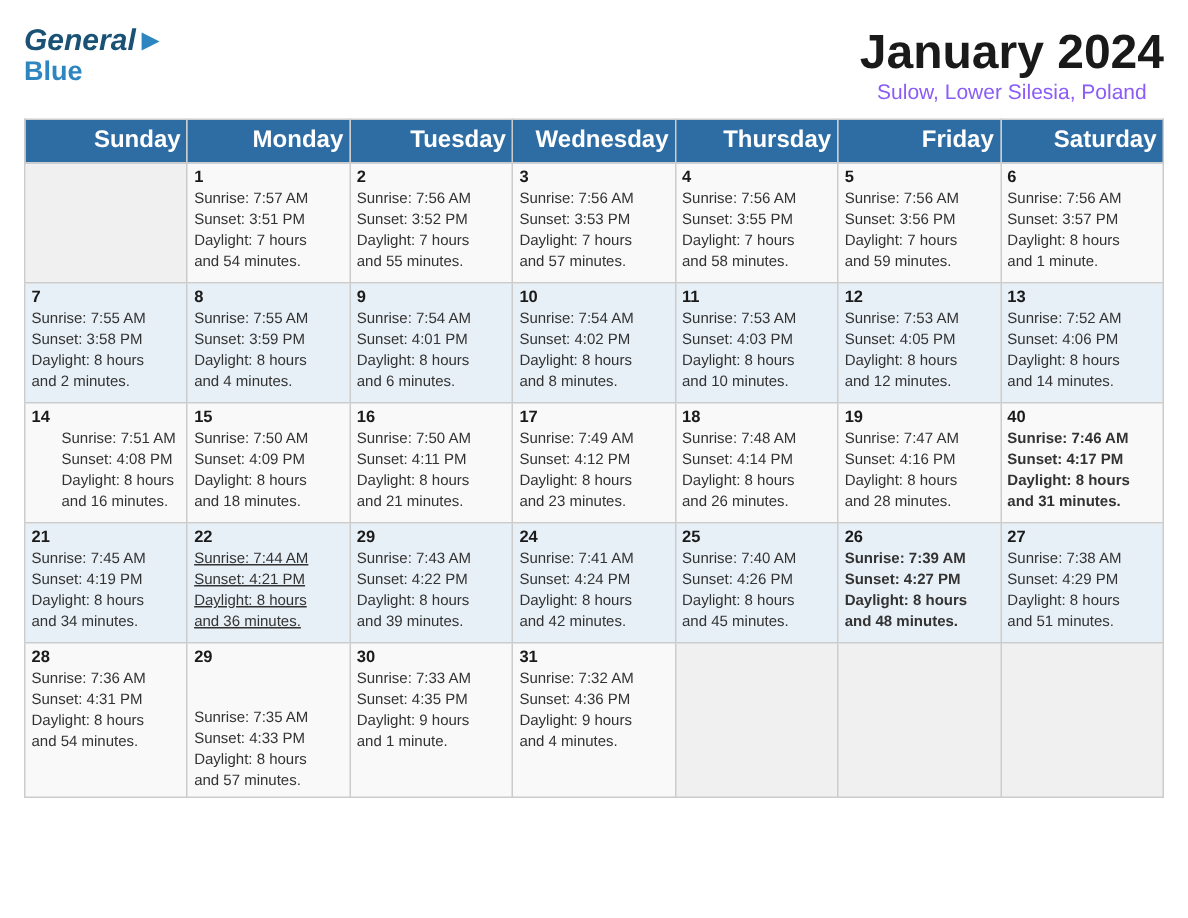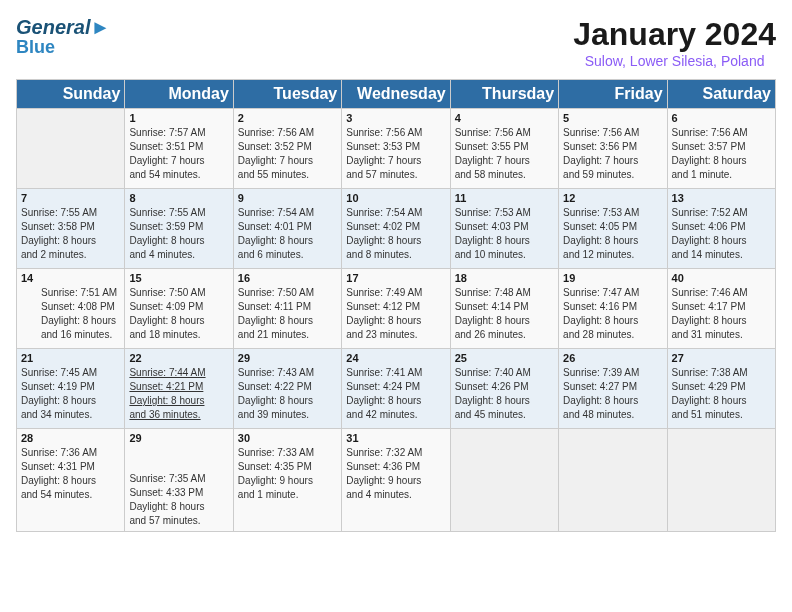--- a/index.html
+++ b/index.html
@@ -256,21 +256,21 @@
           </td>
           <td>
             <span class="day-number">19</span>
             <div class="cell-info" style="white-space: pre-line;">Sunrise: 7:47 AM
 Sunset: 4:16 PM
 Daylight: 8 hours
 and 28 minutes.</div>
           </td>
           <td>
             <span class="day-number">40</span>
-            <div class="cell-info" style="white-space: pre-line;">Sunrise: 7:46 AM
+            <div class="cell-info" style="white-space: pre-line; font-weight: bold;">Sunrise: 7:46 AM
 Sunset: 4:17 PM
 Daylight: 8 hours
 and 31 minutes.</div>
           </td>
         </tr>
         <tr>
           <td>
             <span class="day-number">21</span>
             <div class="cell-info" style="white-space: pre-line;">Sunrise: 7:45 AM
 Sunset: 4:19 PM
@@ -300,21 +300,21 @@
           </td>
           <td>
             <span class="day-number">25</span>
             <div class="cell-info" style="white-space: pre-line;">Sunrise: 7:40 AM
 Sunset: 4:26 PM
 Daylight: 8 hours
 and 45 minutes.</div>
           </td>
           <td>
             <span class="day-number">26</span>
-            <div class="cell-info" style="white-space: pre-line;">Sunrise: 7:39 AM
+            <div class="cell-info" style="white-space: pre-line; font-weight: bold;">Sunrise: 7:39 AM
 Sunset: 4:27 PM
 Daylight: 8 hours
 and 48 minutes.</div>
           </td>
           <td>
             <span class="day-number">27</span>
             <div class="cell-info" style="white-space: pre-line;">Sunrise: 7:38 AM
 Sunset: 4:29 PM
 Daylight: 8 hours
 and 51 minutes.</div>

